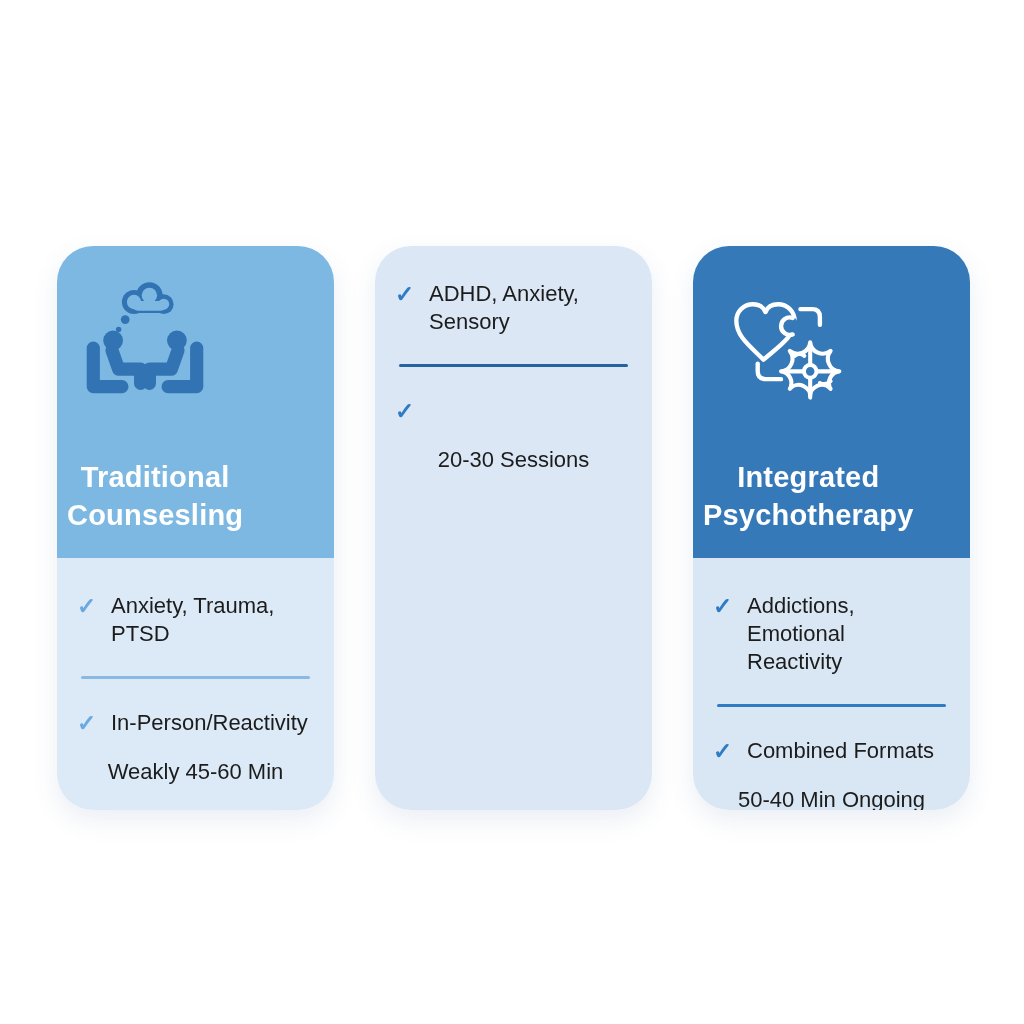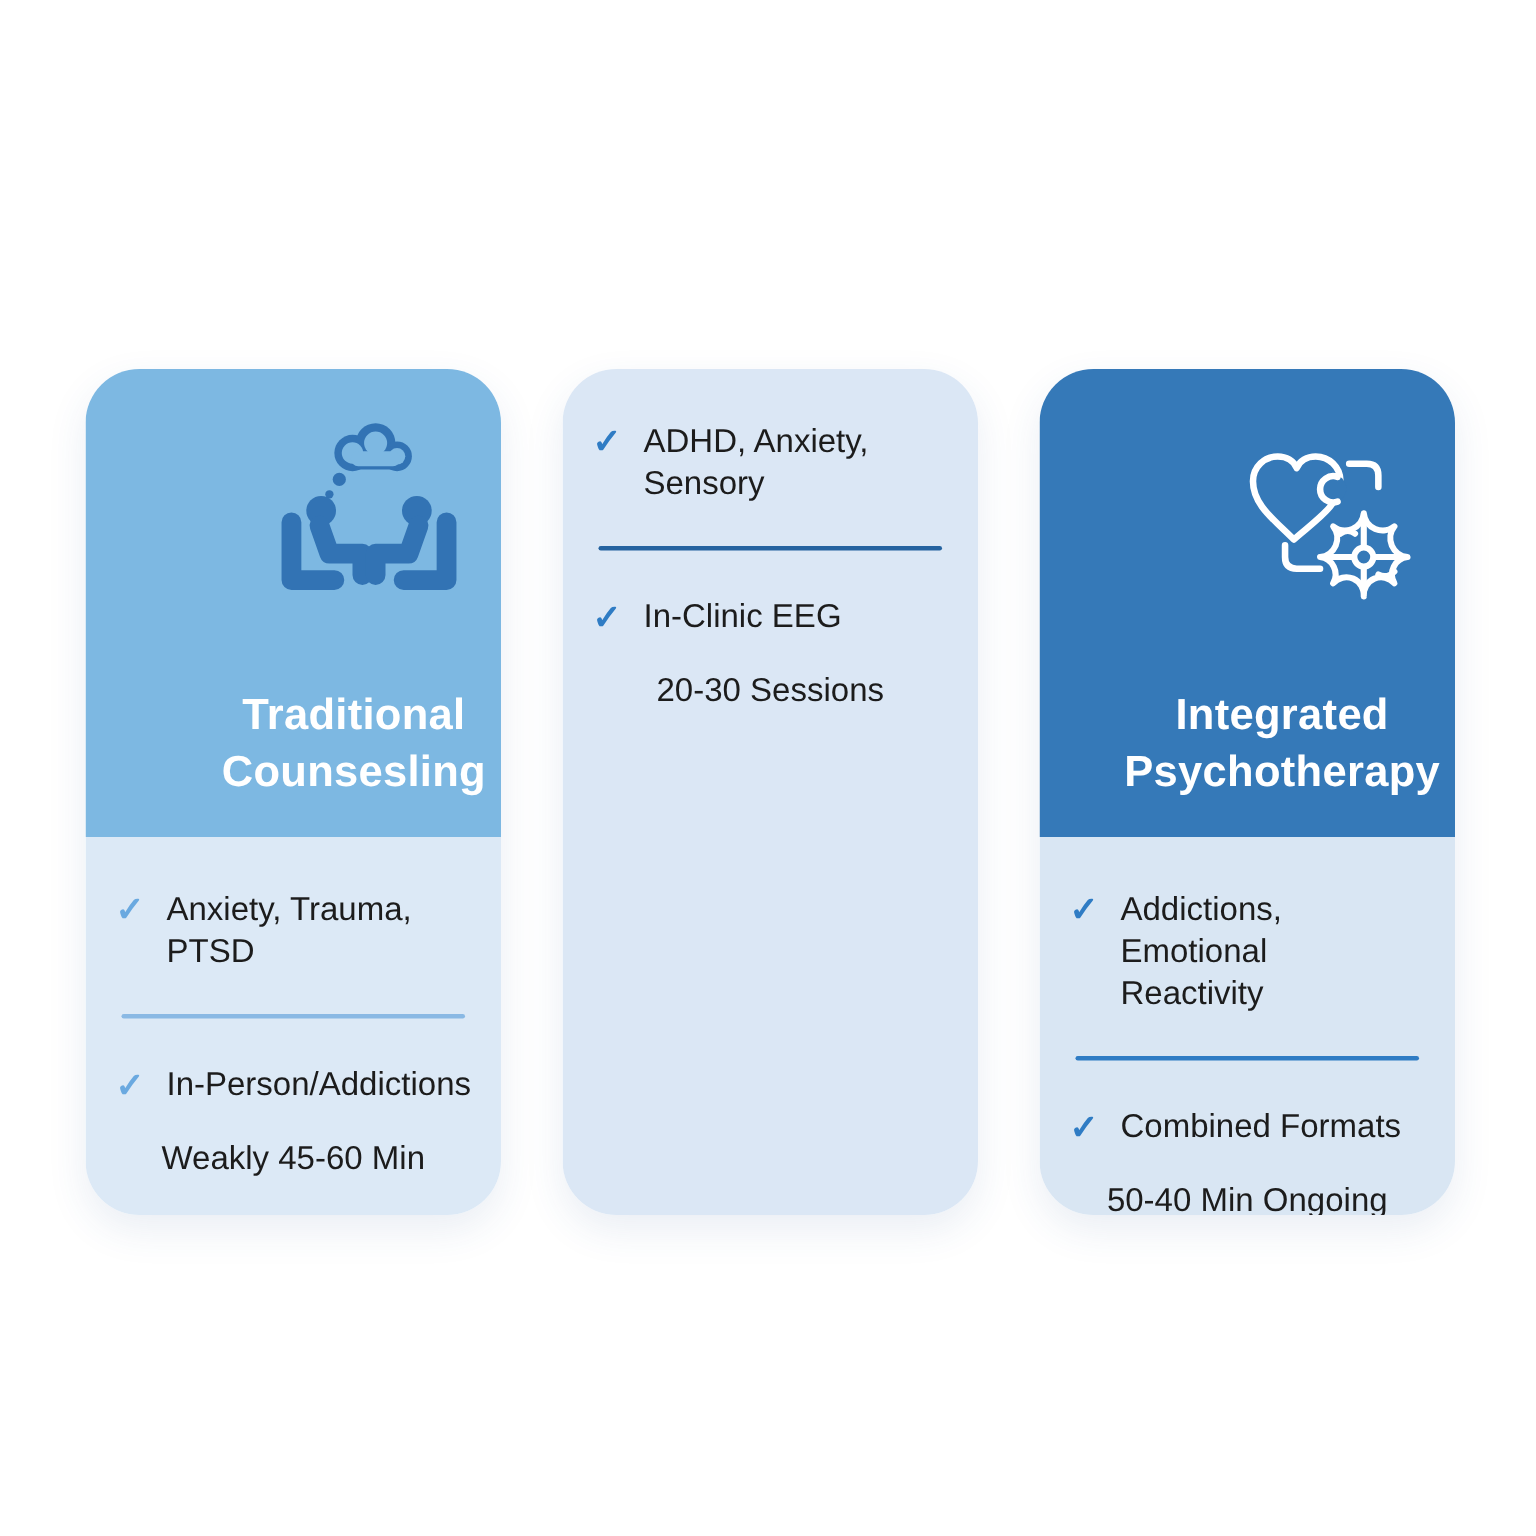--- a/index.html
+++ b/index.html
@@ -24,21 +24,21 @@
     display:flex;
     flex-direction:column;
     box-shadow:0 10px 26px rgba(50,90,150,0.10);
   }
   .card-header {
     height:312px;
     flex:none;
     background:var(--header-bg);
     display:flex;
     flex-direction:column;
-    align-items:flex-end;
+    align-items:flex-start;
     justify-content:space-between;
     padding:34px 10px 24px;
   }
   .card-title {
     color:var(--title);
     font-size:29px;
     line-height:38px;
     font-weight:700;
     text-align:center;
     white-space:pre-line;
@@ -133,39 +133,38 @@
     </div>
     <div class="card-body">
       <div class="feature row-1">
         <span class="check">✓</span>
         <span class="feature-text">Anxiety, Trauma,
 PTSD</span>
       </div>
       <div class="divider"></div>
       <div class="feature row-2">
         <span class="check">✓</span>
-        <span class="feature-text">In-Person/Addictions</span>
+        <span class="feature-text">In-Person/Reactivity</span>
       </div>
       <div class="feature row-3 no-check">
         <span class="feature-text">Weakly 45-60 Min</span>
       </div>
     </div>
   </section>
 
   <section class="card" style="--header-bg: #2e6ca8; --body-bg: #dbe7f5; --icon: #ffffff; --divider: #2563a0; --check: #2f7cc4; --title: #ffffff; --text: #1c1c1c;">
     <div class="card-body">
       <div class="feature row-1">
         <span class="check">✓</span>
         <span class="feature-text">ADHD, Anxiety,
 Sensory</span>
       </div>
       <div class="divider"></div>
       <div class="feature row-2 text-center">
         <span class="check">✓</span>
-        <span class="feature-text">In-Clinic EEG</span>
       </div>
       <div class="feature row-3 no-check">
         <span class="feature-text">20-30 Sessions</span>
       </div>
     </div>
   </section>
 
   <section class="card" style="--header-bg: #3579b8; --body-bg: #d9e6f3; --icon: #ffffff; --divider: #2f7cc4; --check: #2f7cc4; --title: #ffffff; --text: #1c1c1c;">
     <div class="card-header">
       <svg class="icon" width="158" height="138" viewBox="0 0 150 142">

